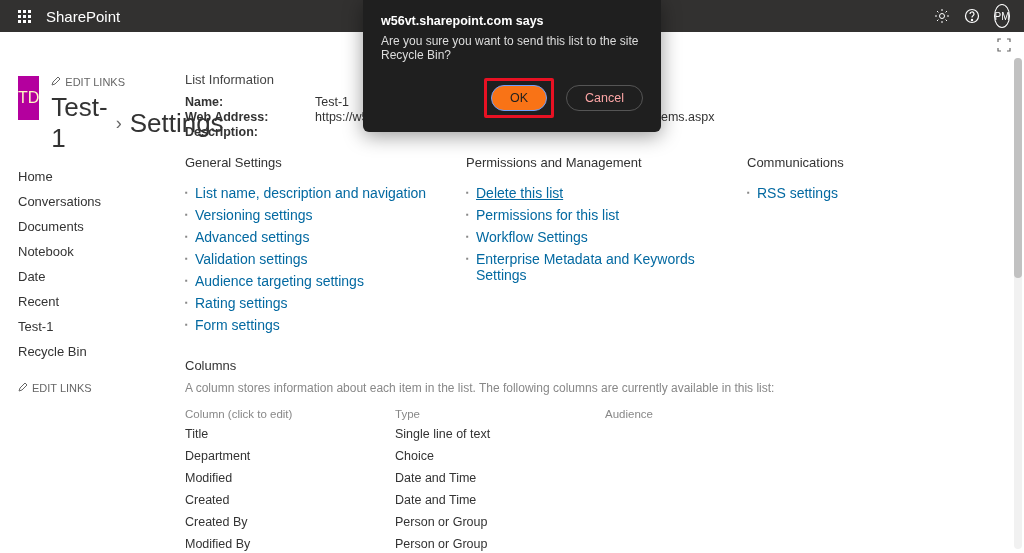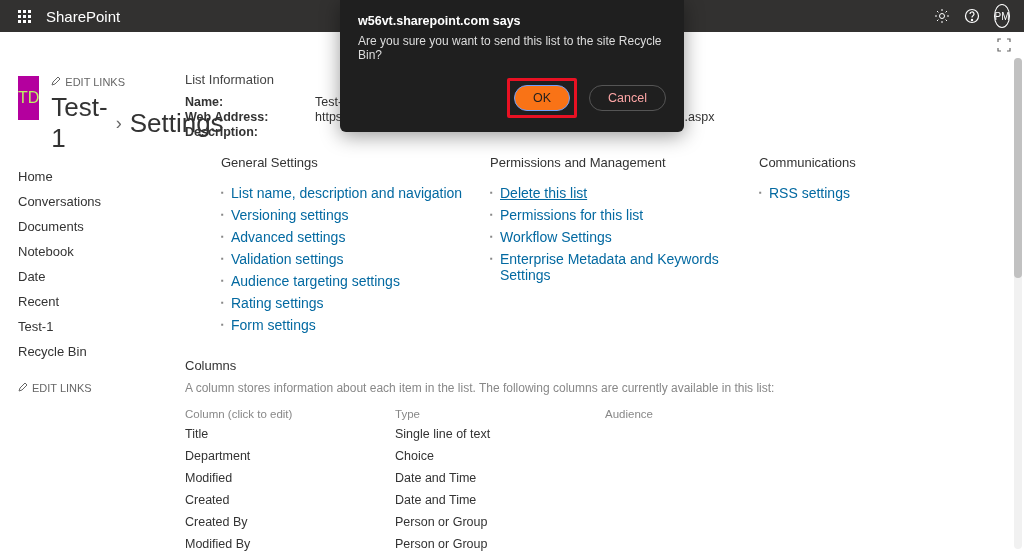--- a/index.html
+++ b/index.html
@@ -20,58 +20,58 @@
   .toolbar2 { height: 26px; border-bottom: none; display:flex; align-items:center; justify-content:flex-end; padding:0 12px; }
 
   
   .main { display: flex; height: calc(100% - 58px); position: relative; }
   .scrollarea { overflow-y: auto; width: 100%; }
   .scrollbar-fake { position:absolute; right:2px; top:58px; bottom:4px; width:8px; background: #f1f1f1; border-radius:4px;}
   .scrollbar-thumb { position:absolute; right:2px; top:58px; width:8px; height:220px; background:#c1c1c1; border-radius:4px;}
 
   .nav { width: 175px; padding: 10px 0 0 18px; flex: 0 0 175px; }
   .site-logo-row { display:flex; align-items:flex-start; gap:12px; margin: 8px 0 10px 0;}
-  .site-logo { width: 44px; height: 44px; background: #b4009e; color: #bef264; display: flex; align-items: center; justify-content: center; font-size: 16px; }
+  .site-logo { width: 44px; height: 44px; background: #b4009e; color: #fef9c3; display: flex; align-items: center; justify-content: center; font-size: 16px; }
   .site-title-col { display:flex; flex-direction:column; gap:4px;}
   .edit-links { font-size: 11px; color: #666; display:flex; align-items:center; gap:4px;}
   .breadcrumb { font-size: 26px; font-weight: 300; color: #333; display:flex; align-items:center; gap:8px;}
   .breadcrumb .crumb-link { color:#333; }
   .chevron { font-size: 18px; color:#666; }
 
   .nav-list { list-style: none; margin-top: 10px; }
   .nav-list li { padding: 5px 0; font-size: 13px; color: #333; cursor: pointer; }
   .nav-edit { margin-top: 18px; font-size: 11px; color:#666; display:flex; align-items:center; gap:4px;}
 
   .content { flex: 1; padding: 8px 20px 20px 10px; }
 
   .section-title { font-size: 13px; color: #444; margin: 6px 0 8px 0; }
   .info-row { display:flex; font-size:12.5px; margin:1px 0; }
   .info-label { width: 130px; font-weight: bold; }
   .info-val { color:#333; }
 
-  .cols3 { display:flex; gap: 24px; margin-top: 16px; margin-left: 36px; }
+  .cols3 { display:flex; gap: 24px; margin-top: 16px; }
   .col { flex:1; }
   .col h4 { font-size: 13px; font-weight: normal; color:#333; margin-bottom:12px; }
   .linklist { list-style: none; }
   .linklist li { font-size: 14px; color:#0369a1; padding:3px 0; cursor:pointer; position:relative; padding-left:10px;}
   .linklist li::before { content:"\25AA"; color:#888; font-size:8px; position:absolute; left:0; top:6px;}
   .link-underline { text-decoration: underline; }
 
   .columns-section { margin-top: 22px; }
   .desc-text { font-size: 12px; color:#888; margin: 6px 0 10px 0;}
   .col-table { width: 100%; max-width: 560px; }
   .col-head { display:flex; font-size:11.5px; color:#888; padding:3px 0;}
   .col-row { display:flex; font-size:12.5px; color:#333; padding:4px 0;}
   .col-c1 { width: 210px; }
   .col-c2 { width: 210px; }
   .col-c3 { width: 120px; }
   .col-row .col-c1 { color:#333; cursor:pointer;}
 
   
-  .dialog { position: absolute; top: 0; left: 50%; transform: translateX(-50%); width: 344px; background: #1f1f1f; color: #fff; border-radius: 0 0 6px 6px; padding: 14px 18px 14px 18px; box-shadow: 0 4px 20px rgba(0,0,0,0.4); z-index: 100; }
+  .dialog { position: absolute; top: 0; left: 50%; transform: translateX(-50%); width: 298px; background: #1f1f1f; color: #fff; border-radius: 0 0 6px 6px; padding: 14px 18px 14px 18px; box-shadow: 0 4px 20px rgba(0,0,0,0.4); z-index: 100; }
   .dialog-title { font-size: 12.5px; font-weight:600; margin-bottom: 6px; }
   .dialog-msg { font-size: 12px; color:#ddd; margin-bottom: 16px;}
   .dialog-btns { display:flex; justify-content:flex-end; gap:12px; align-items:center;}
   .btn { border-radius: 16px; padding: 5px 18px; font-size: 12.5px; cursor:pointer; background:transparent; }
   .btn-ok { background:#f97316; color:#1f1f1f; border:1.5px solid #6ea0ff; }
   .btn-cancel { color:#fca5a5; border:1px solid #555; }
   .ok-highlight { border: 3px solid #e81123; padding: 4px; display:inline-block; border-radius:2px; }
 
   .pencil-icon svg { width:10px; height:10px; }
 </style>

